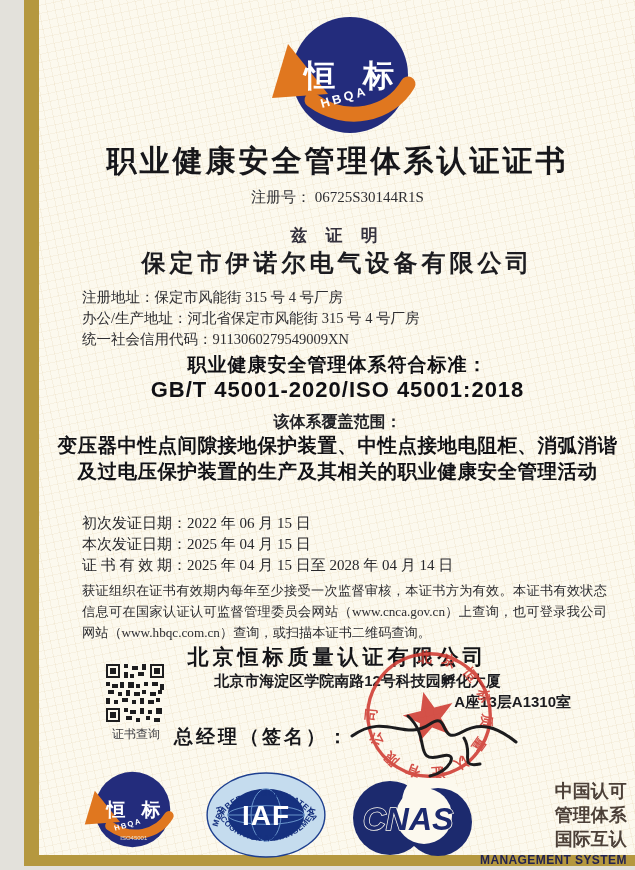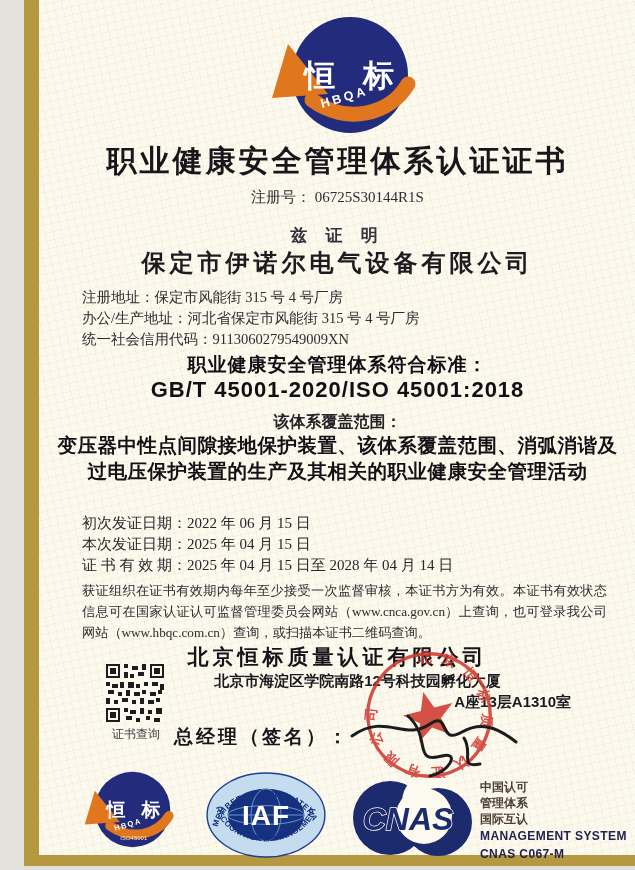--- a/index.html
+++ b/index.html
@@ -38,21 +38,21 @@
   .qr{left:82px;top:664px;width:58px;height:58px;}
   .qrcap{left:70px;top:726px;width:84px;text-align:center;font-size:12px;color:#3a3a3e;}
   .siglabel{left:150px;top:724px;font-size:19px;font-weight:bold;color:#17171b;letter-spacing:3px;}
   .seal{left:336px;top:646px;width:138px;height:138px;opacity:0.88;transform:rotate(-14deg);}
   .signature{left:322px;top:698px;width:190px;height:86px;}
   .logo-top{left:246px;top:12px;width:152px;height:130px;}
   .logo-hbqa-sm{left:56px;top:768px;width:100px;height:88px;}
   .logo-iaf{left:178px;top:772px;width:128px;height:86px;}
   .logo-cnas{left:328px;top:778px;width:122px;height:80px;}
   .cnas-text{left:456px;top:780px;font-family:"Liberation Sans","DejaVu Sans",sans-serif;}
-  .cnas-text .zh{font-size:12px;font-weight:bold;color:#4c4038;line-height:1.32;}
+  .cnas-text .zh{font-size:18px;font-weight:bold;color:#4c4038;line-height:1.32;text-align:right;}
   .cnas-text .en{font-size:12px;font-weight:bold;color:#23234f;line-height:1.5;letter-spacing:0.4px;}
 </style>
 </head>
 <body>
 
 <div class="stage">
   <div class="paper">
 
     <div class="band band-left"></div>
     <div class="band band-right"></div>
@@ -72,21 +72,21 @@
     <div class="abs ctr company">保定市伊诺尔电气设备有限公司</div>
 
     <div class="abs addr a1">注册地址：保定市风能街 315 号 4 号厂房</div>
     <div class="abs addr a2">办公/生产地址：河北省保定市风能街 315 号 4 号厂房</div>
     <div class="abs addr a3">统一社会信用代码：9113060279549009XN</div>
 
     <div class="abs ctr hei std1">职业健康安全管理体系符合标准：</div>
     <div class="abs ctr hei std2">GB/T 45001-2020/ISO 45001:2018</div>
 
     <div class="abs ctr hei scopehead">该体系覆盖范围：</div>
-    <div class="abs hei scopetext">变压器中性点间隙接地保护装置、该体系覆盖范围、消弧消谐及过电压保护装置的生产及其相关的职业健康安全管理活动</div>
+    <div class="abs hei scopetext">变压器中性点间隙接地保护装置、中性点接地电阻柜、消弧消谐及过电压保护装置的生产及其相关的职业健康安全管理活动</div>
 
     <div class="abs dates d1">初次发证日期：2022 年 06 月 15 日</div>
     <div class="abs dates d2">本次发证日期：2025 年 04 月 15 日</div>
     <div class="abs dates d3">证 书 有 效 期：2025 年 04 月 15 日至 2028 年 04 月 14 日</div>
 
     <div class="abs notice">获证组织在证书有效期内每年至少接受一次监督审核，本证书方为有效。本证书有效状态信息可在国家认证认可监督管理委员会网站（www.cnca.gov.cn）上查询，也可登录我公司网站（www.hbqc.com.cn）查询，或扫描本证书二维码查询。</div>
 
     <div class="abs ctr issuer-name">北京恒标质量认证有限公司</div>
     <div class="abs hei issuer-a1">北京市海淀区学院南路12号科技园孵化大厦</div>
     <div class="abs hei issuer-a2">A座13层A1310室</div>

